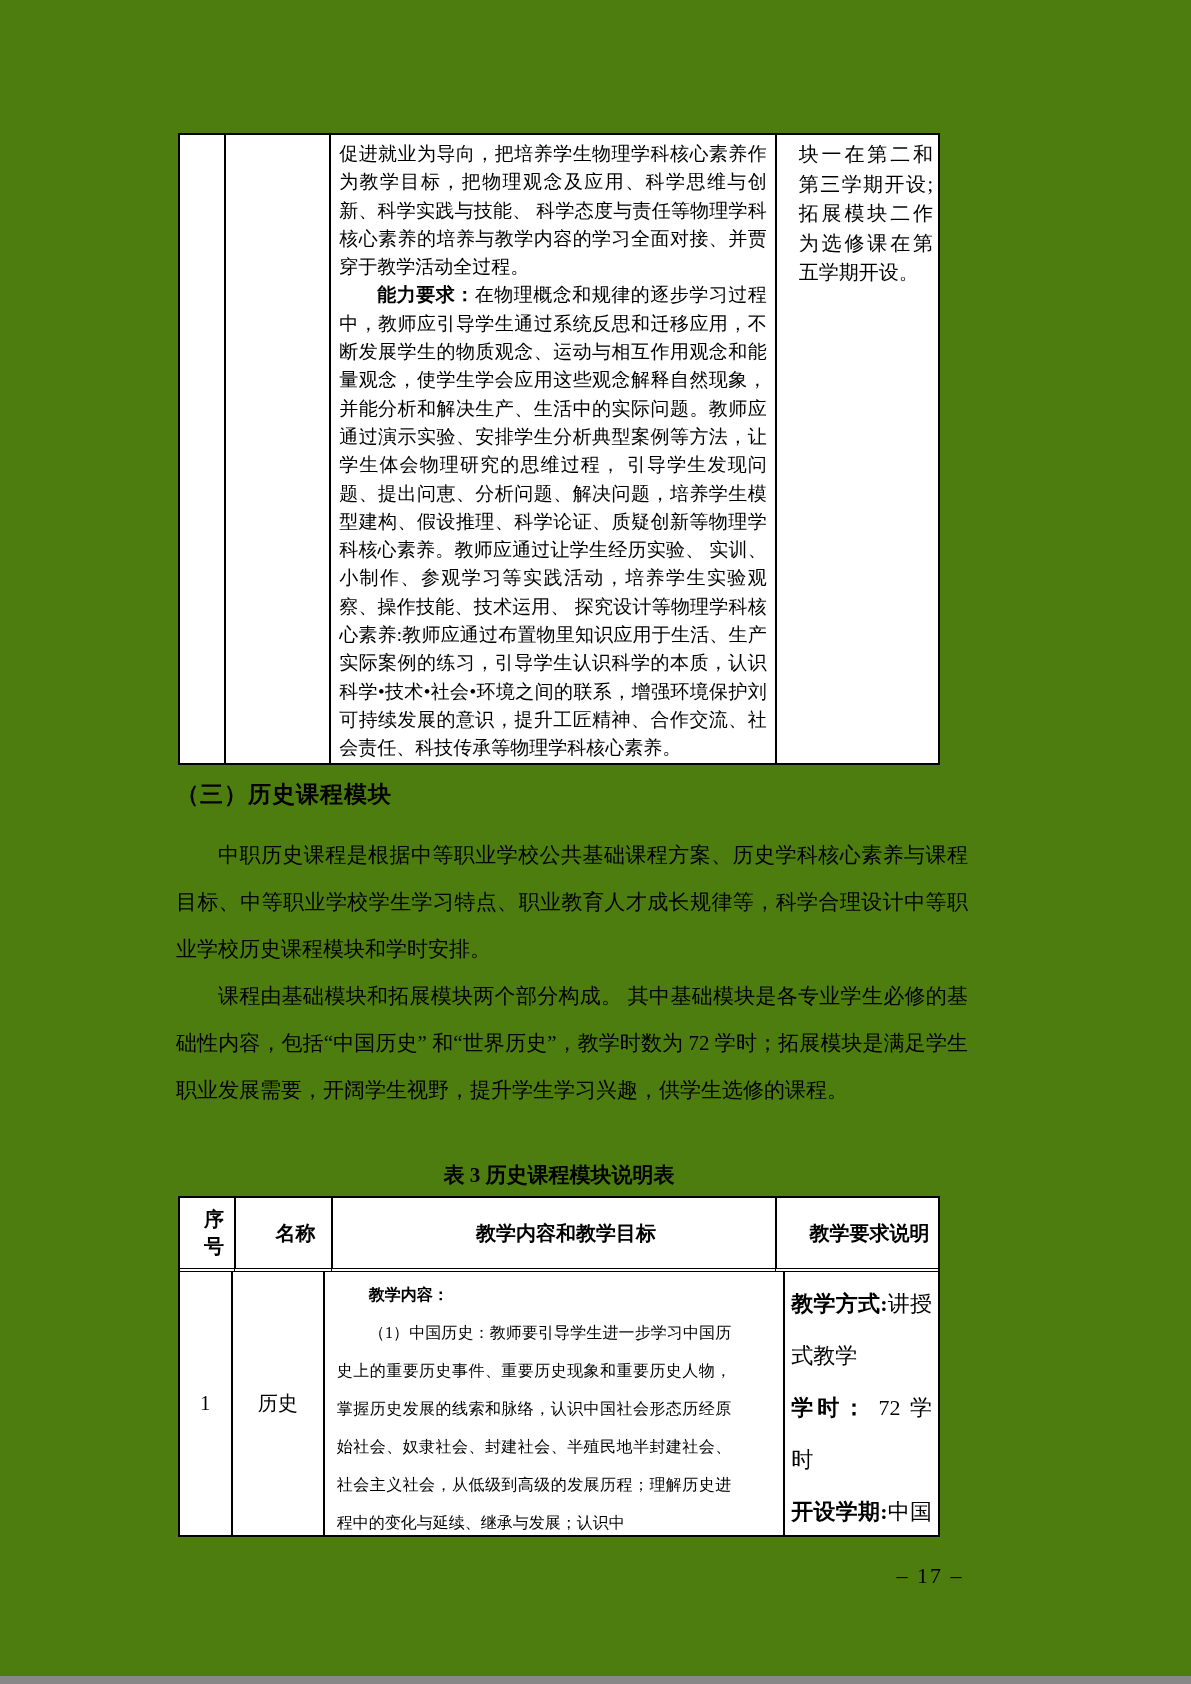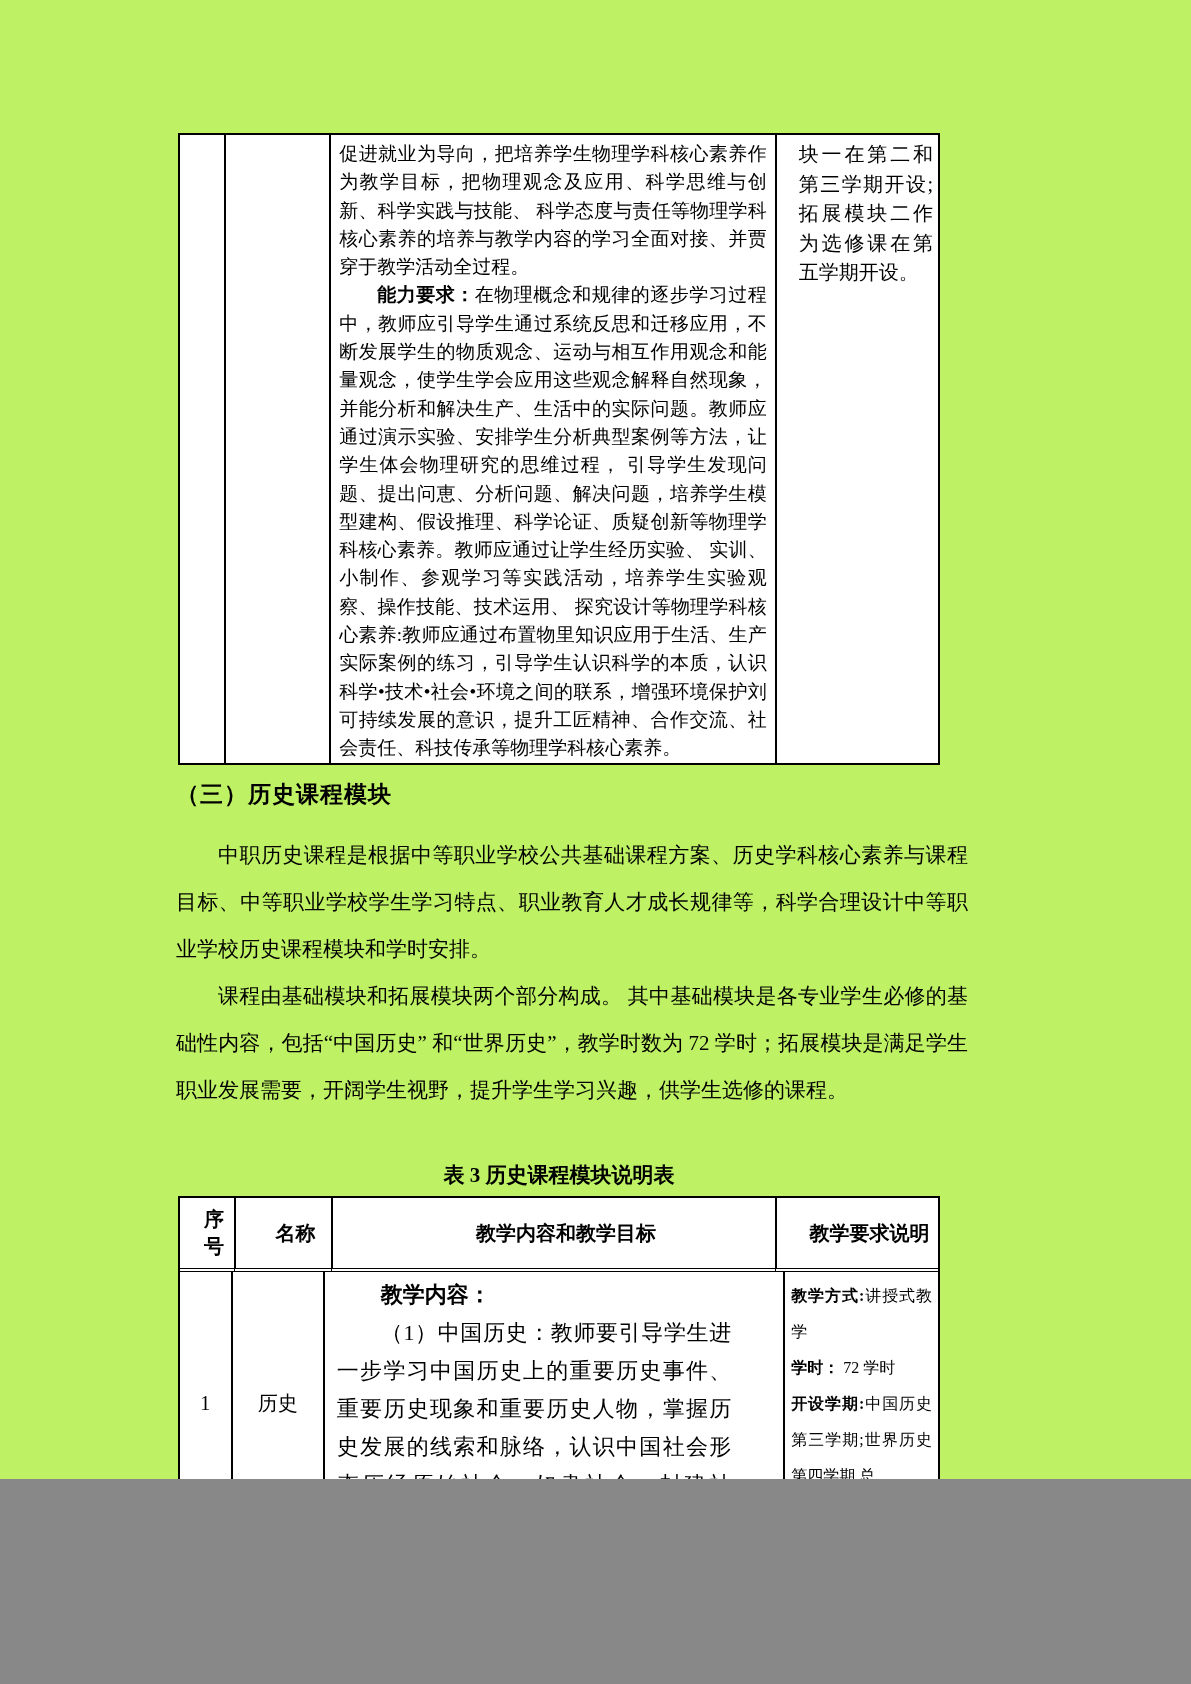--- a/index.html
+++ b/index.html
@@ -1,20 +1,20 @@
 <!DOCTYPE html>
 <html><head>
 <meta charset="utf-8">
 <style>
   html,body{margin:0;padding:0;background:#888;}
   .page{
     position:relative;
-    width:1191px;height:1479px;
+    width:1191px;height:1676px;
     margin:0 auto;
-    background:#bef264;
+    background:#4d7c0f;
     font-family:"Liberation Serif","DejaVu Serif",serif;
     color:#000;
     overflow:hidden;
   }
   
   .tbl{position:absolute;display:flex;border:2px solid #000;box-sizing:border-box;background:#fff;}
   .tbl .cell{box-sizing:border-box;border-left:2px solid #000;overflow:hidden;}
   .tbl .cell:first-child{border-left:none;}
   .top-table{left:178px;top:133px;width:762px;height:632px;}
   .top-table .c1{width:44px;}
@@ -33,23 +33,23 @@
   .bot-table{left:178px;top:1196px;width:762px;height:341px;flex-direction:column;}
   .bot-row{display:flex;width:100%;box-sizing:border-box;}
   .bot-head{height:74px;}
   .bot-head .cell{display:flex;align-items:center;justify-content:center;font-size:20px;font-weight:700;border-bottom:4px double #000;padding-left:24px;}
   .bot-body{height:263px;}
   .bot-table .c1{width:54px;}
   .bot-table .c2{width:98px;}
   .bot-table .c3{width:446px;}
   .bot-table .c4{width:164px;}
   .bot-body .c1,.bot-body .c2{display:flex;align-items:center;justify-content:center;font-size:20px;}
-  .bot-body .c3{padding:4px 12px 0 12px;font-size:22px;line-height:38px;text-align:justify;}
+  .bot-body .c3{padding:4px 12px 0 12px;font-size:16px;line-height:38px;text-align:justify;}
   .bot-body .c3 p{margin:0;}
-  .bot-body .c4{padding:6px 6px 0 6px;font-size:16px;line-height:36px;text-align:justify;margin-left:40px;}
+  .bot-body .c4{padding:6px 6px 0 6px;font-size:22px;line-height:52px;text-align:justify;margin-left:40px;}
   .req-item{margin:0;}
   
   .page-num{position:absolute;left:860px;top:1563px;width:140px;text-align:center;font-size:22px;letter-spacing:2px;}
 </style>
 </head>
 <body>
 
 <div class="page">
 
   <div class="tbl top-table">

